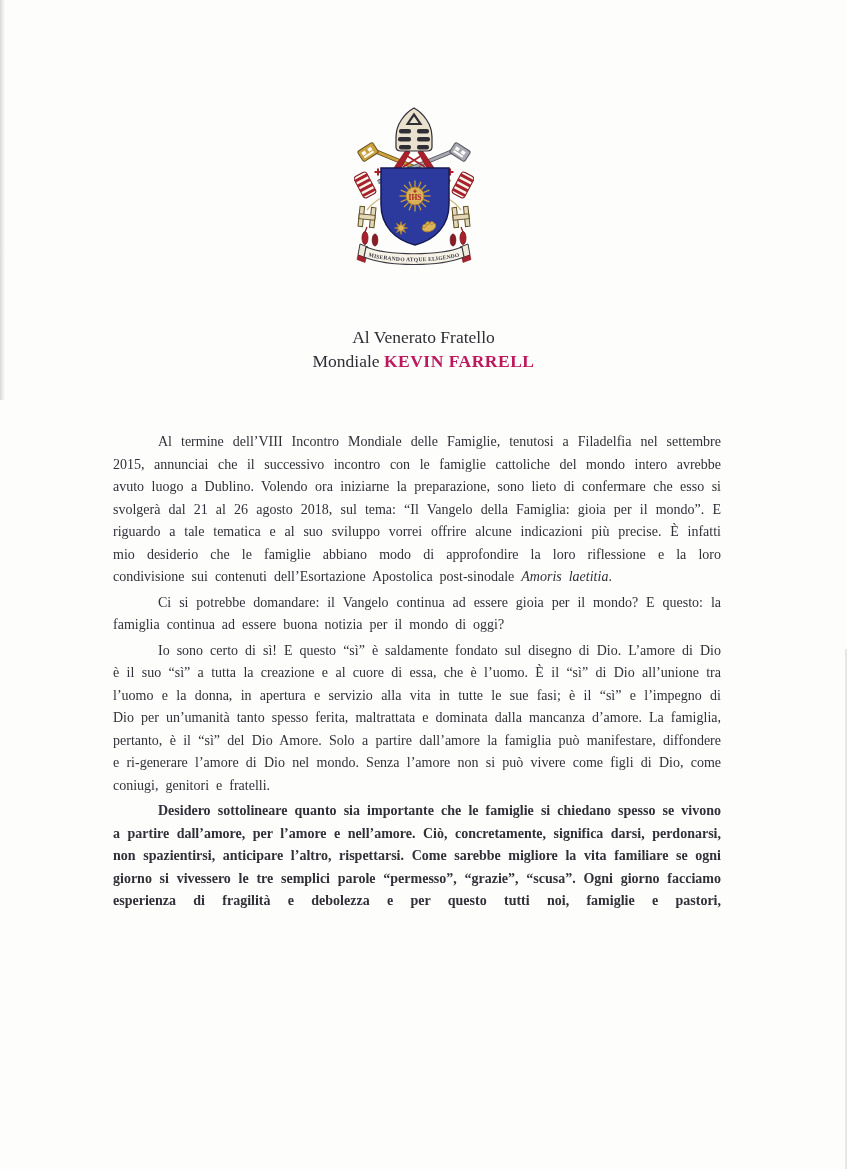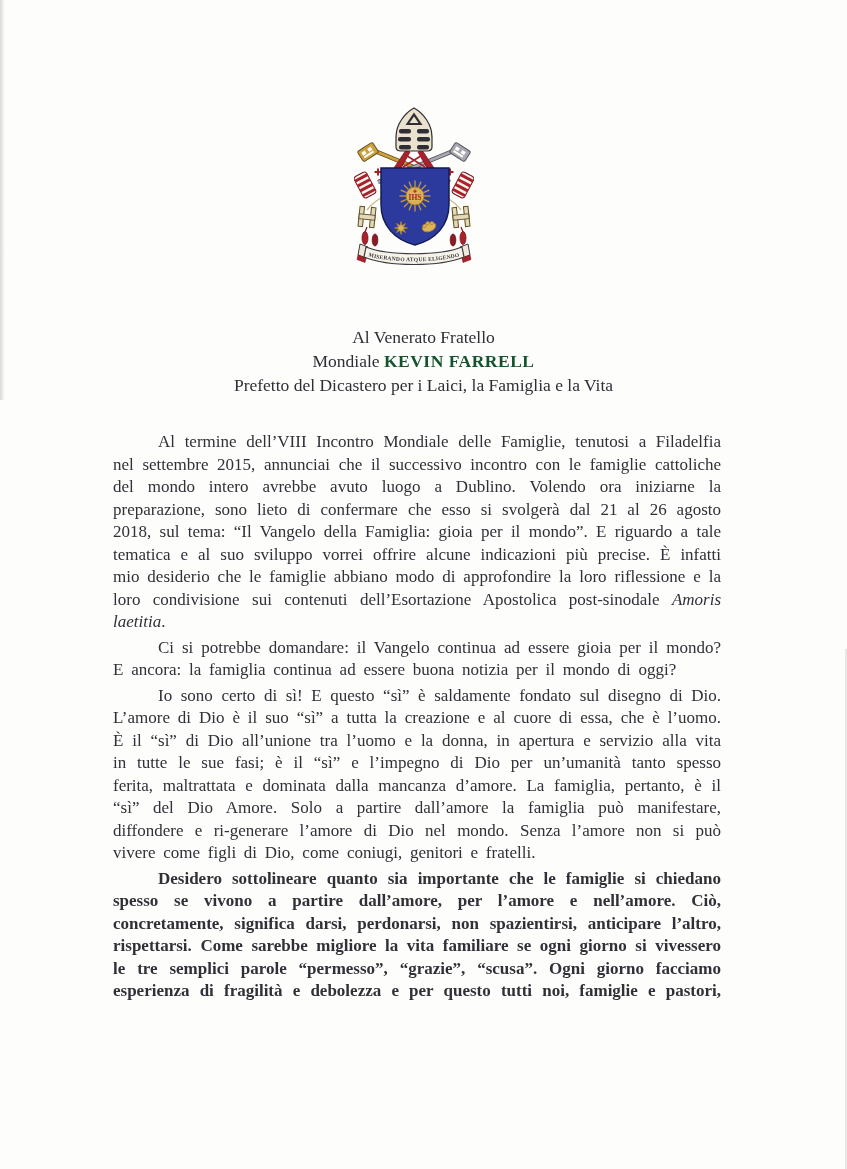--- a/index.html
+++ b/index.html
@@ -22,24 +22,24 @@
   }
   .crest{
     position:absolute;left:354px;top:106px;width:120px;height:168px;
   }
   .salutation{
     position:absolute;left:0;top:325px;width:847px;
     text-align:center;
     font-size:17.5px;line-height:24px;
     color:#2e2e36;
   }
-  .salutation .bold{font-weight:bold;letter-spacing:.5px;color:#14532d;}
+  .salutation .bold{font-weight:bold;letter-spacing:.5px;color:#be185d;}
   .letter-body{
     position:absolute;left:113px;top:431px;width:608px;
-    font-size:17px;line-height:22.5px;
+    font-size:14px;line-height:22.5px;
     color:#303038;
   }
   .letter-body p{
     margin:0 0 3px 0;
     text-indent:45px;
     text-align:justify;
     word-spacing:3.5px;
   }
   .letter-body p.continues{text-align-last:justify;font-weight:bold;}
   .letter-body .italic{font-style:italic;}
@@ -192,23 +192,22 @@
         <text font-family="Liberation Serif, serif" font-size="5.6" font-weight="bold" fill="#3a3a44" letter-spacing="0.2">
           <textPath href="#mottoPath" startOffset="50%" text-anchor="middle">MISERANDO ATQUE ELIGENDO</textPath>
         </text>
       </g>
     </svg>
   </div>
 
   <div class="salutation">
     <div>Al Venerato Fratello</div>
     <div><span>Mondiale </span><span class="bold">KEVIN FARRELL</span></div>
-    <div>Prefetto del Dicastero per i Laici, la Famiglia e la Vita</div>
   </div>
 
   <div class="letter-body" id="letter-body">
       <p><span>Al termine dell’VIII Incontro Mondiale delle Famiglie, tenutosi a Filadelfia nel settembre 2015, annunciai che il successivo incontro con le famiglie cattoliche del mondo intero avrebbe avuto luogo a Dublino. Volendo ora iniziarne la preparazione, sono lieto di confermare che esso si svolgerà dal 21 al 26 agosto 2018, sul tema: “Il Vangelo della Famiglia: gioia per il mondo”. E riguardo a tale tematica e al suo sviluppo vorrei offrire alcune indicazioni più precise. È infatti mio desiderio che le famiglie abbiano modo di approfondire la loro riflessione e la loro condivisione sui contenuti dell’Esortazione Apostolica post-sinodale </span><span class="italic">Amoris laetitia</span><span>.</span></p>
-      <p><span>Ci si potrebbe domandare: il Vangelo continua ad essere gioia per il mondo? E ancora: la famiglia continua ad essere buona notizia per il mondo di oggi?</span></p>
+      <p><span>Ci si potrebbe domandare: il Vangelo continua ad essere gioia per il mondo? E questo: la famiglia continua ad essere buona notizia per il mondo di oggi?</span></p>
       <p><span>Io sono certo di sì! E questo “sì” è saldamente fondato sul disegno di Dio. L’amore di Dio è il suo “sì” a tutta la creazione e al cuore di essa, che è l’uomo. È il “sì” di Dio all’unione tra l’uomo e la donna, in apertura e servizio alla vita in tutte le sue fasi; è il “sì” e l’impegno di Dio per un’umanità tanto spesso ferita, maltrattata e dominata dalla mancanza d’amore. La famiglia, pertanto, è il “sì” del Dio Amore. Solo a partire dall’amore la famiglia può manifestare, diffondere e ri-generare l’amore di Dio nel mondo. Senza l’amore non si può vivere come figli di Dio, come coniugi, genitori e fratelli.</span></p>
       <p class="continues"><span>Desidero sottolineare quanto sia importante che le famiglie si chiedano spesso se vivono a partire dall’amore, per l’amore e nell’amore. Ciò, concretamente, significa darsi, perdonarsi, non spazientirsi, anticipare l’altro, rispettarsi. Come sarebbe migliore la vita familiare se ogni giorno si vivessero le tre semplici parole “permesso”, “grazie”, “scusa”. Ogni giorno facciamo esperienza di fragilità e debolezza e per questo tutti noi, famiglie e pastori,</span></p>
     </div>
 
 </div>
 
 </body></html>

